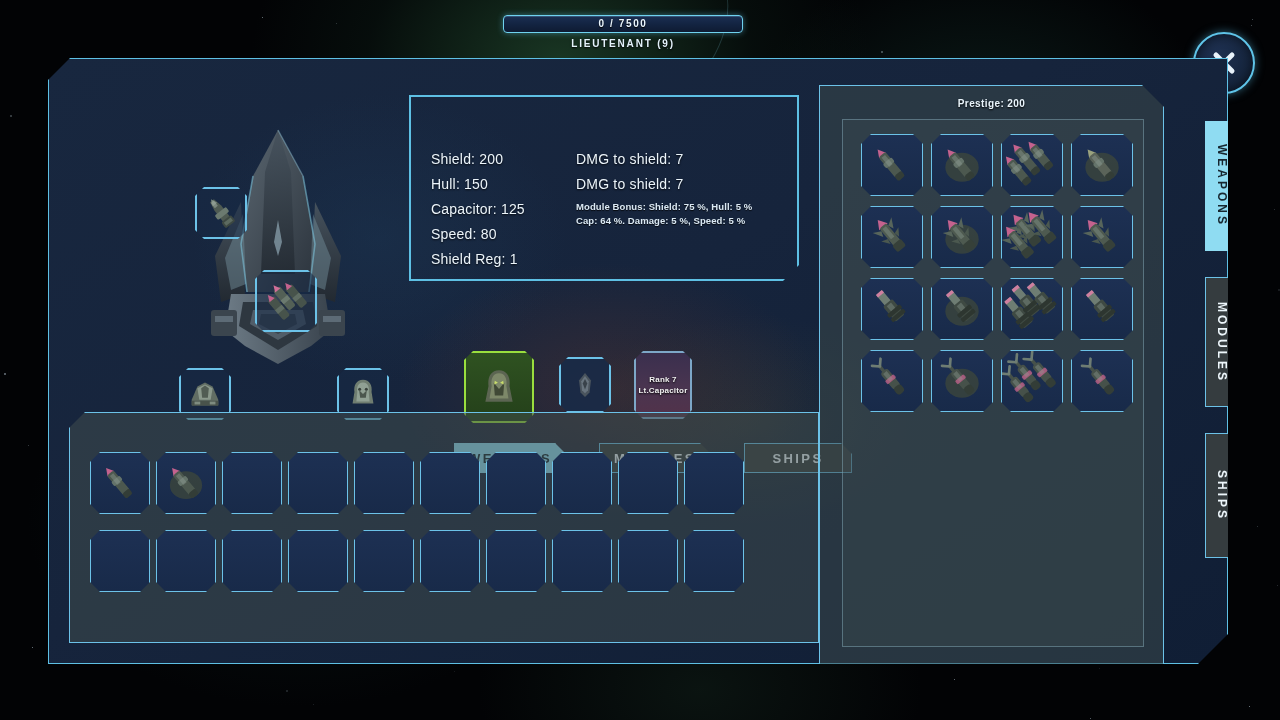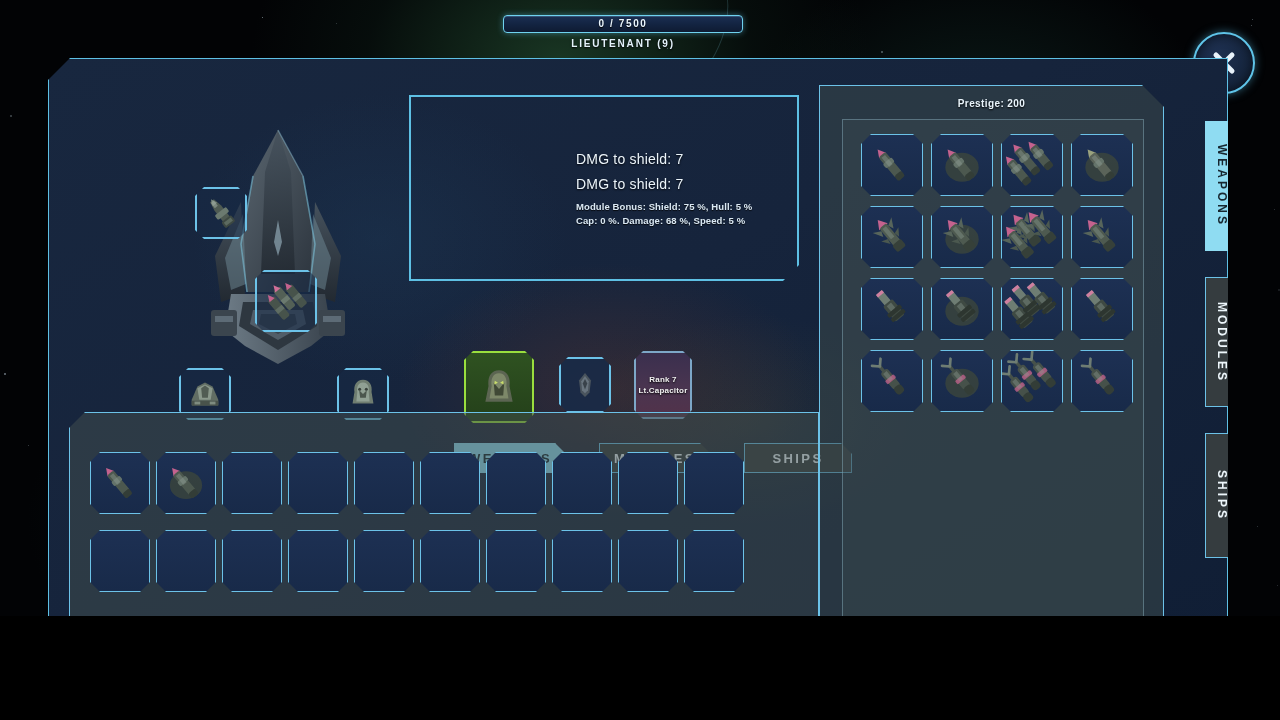--- a/index.html
+++ b/index.html
@@ -6,21 +6,21 @@
   * { box-sizing: border-box; margin: 0; padding: 0; }
 
   html, body {
     width: 1280px; height: 720px; overflow: hidden;
     background: #000;
     font-family: "Liberation Sans", sans-serif;
   }
 
   #screen {
     position: relative;
-    width: 1280px; height: 616px;
+    width: 1280px; height: 720px;
     background:
       radial-gradient(ellipse 430px 300px at 560px 60px, rgba(44,96,60,0.55) 0%, rgba(20,48,34,0.22) 45%, rgba(0,0,0,0) 72%),
       radial-gradient(ellipse 330px 230px at 980px 120px, rgba(26,66,56,0.38) 0%, rgba(0,0,0,0) 70%),
       radial-gradient(ellipse 380px 260px at 300px 520px, rgba(20,50,46,0.30) 0%, rgba(0,0,0,0) 72%),
       radial-gradient(ellipse 300px 200px at 700px 690px, rgba(30,58,44,0.30) 0%, rgba(0,0,0,0) 74%),
       #020305;
     overflow: hidden;
   }
 
   
@@ -510,26 +510,33 @@
           <path d="M20 8 C15 8 13 13 14 18 L13 28 L27 28 L26 18 C27 13 25 8 20 8 Z" fill="#90a093"></path>
           <path d="M16 16 L20 20 L24 16 L23 24 L17 24 Z" fill="#4b564d"></path>
           <circle cx="16.5" cy="15" r="1.6" fill="#39423b"></circle>
           <circle cx="23.5" cy="15" r="1.6" fill="#39423b"></circle>
         </svg>
       </div>
     </div>
 
     <div id="stats-panel">
 
+      <div class="stat-col" id="stat-col-left">
+        <div class="stat-line">Shield: 200</div>
+        <div class="stat-line">Hull: 150</div>
+        <div class="stat-line">Capacitor: 125</div>
+        <div class="stat-line">Speed: 80</div>
+        <div class="stat-line">Shield Reg: 1</div>
+      </div>
 
       <div class="stat-col" id="stat-col-right">
         <div class="stat-line">DMG to shield: 7</div>
         <div class="stat-line">DMG to shield: 7</div>
         <div class="bonus-line">Module Bonus:  Shield: 75 %, Hull: 5 %</div>
-        <div class="bonus-line">Cap: 0 %. Damage: 68 %, Speed: 5 %</div>
+        <div class="bonus-line">Cap: 64 %. Damage: 5 %, Speed: 5 %</div>
       </div>
     </div>
 
     <div id="crew-row">
       <div class="crew-slot selected" id="crew-1">
         <svg viewBox="0 0 40 40" width="42" height="42">
           <path d="M20 4 C12 4 9 11 10 19 L7 34 L33 34 L30 19 C31 11 28 4 20 4 Z" fill="#5c6552"></path>
           <path d="M20 7 C14 7 12 13 13 19 L11 31 L29 31 L27 19 C28 13 26 7 20 7 Z" fill="#7d8869"></path>
           <path d="M15 16 L20 22 L25 16 L24 28 L16 28 Z" fill="#404936"></path>
           <path d="M16 14 L19 16 L15.5 17.5 Z" fill="#c9dd6a"></path>

